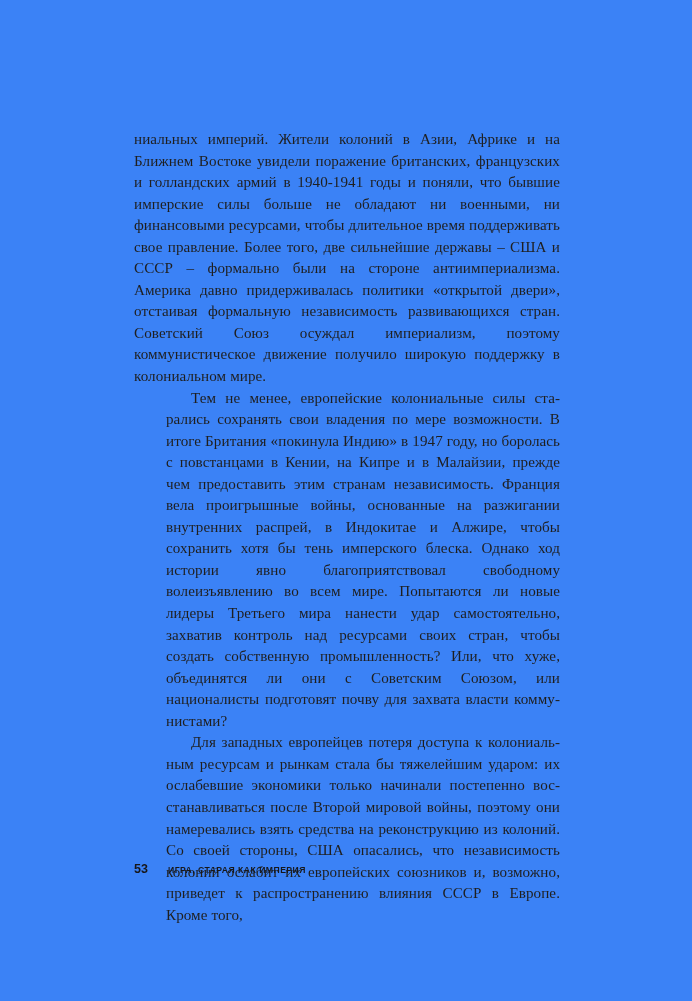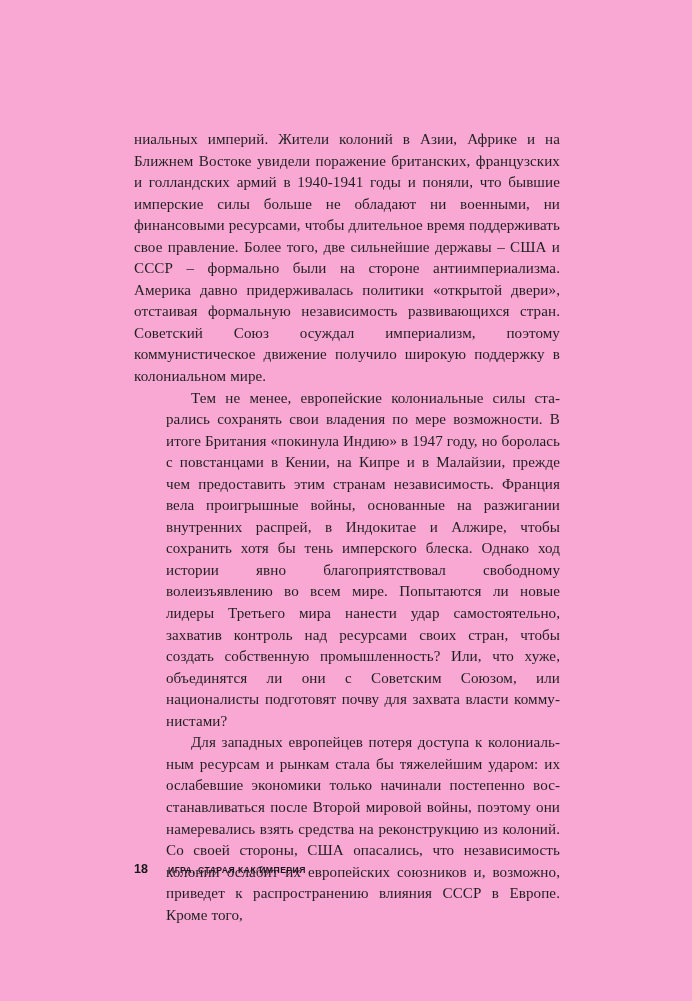--- a/index.html
+++ b/index.html
@@ -14,21 +14,21 @@
     overflow: hidden;
     font-family: "Liberation Serif", "DejaVu Serif", serif;
     color: #1d1d1d;
     -webkit-font-smoothing: antialiased;
   }
 
   .page {
     position: relative;
     width: 692px;
     height: 1001px;
-    background: #f9a8d4;
+    background: #3b82f6;
     box-sizing: border-box;
   }
 
   
   .text-column {
     position: absolute;
     left: 134px;
     top: 129px;
     width: 426px;
   }
@@ -91,17 +91,17 @@
 
 <div class="page">
 
   <div class="text-column">
     <p class="para continuation">ниальных империй. Жители колоний в Азии, Африке и на Ближнем Востоке увидели поражение британских, француз­ских и голландских армий в 1940-1941 годы и поняли, что бывшие имперские силы больше не обладают ни военными, ни финансовыми ресурсами, чтобы длительное время поддер­живать свое правление. Более того, две сильнейшие державы – США и СССР – формально были на стороне антиимпериа­лизма. Америка давно придерживалась политики «открытой двери», отстаивая формальную независимость развивающих­ся стран. Советский Союз осуждал империализм, поэтому коммунистическое движение получило широкую поддержку в колониальном мире.</p>
     <p class="para indented">Тем не менее, европейские колониальные силы ста­рались сохранять свои владения по мере возможности. В итоге Британия «покинула Индию» в 1947 году, но боролась с повстанцами в Кении, на Кипре и в Малайзии, прежде чем предоставить этим странам независимость. Франция вела проигрышные войны, основанные на разжигании внутрен­них распрей, в Индокитае и Алжире, чтобы сохранить хотя бы тень имперского блеска. Однако ход истории явно благо­приятствовал свободному волеизъявлению во всем мире. Попытаются ли новые лидеры Третьего мира нанести удар самостоятельно, захватив контроль над ресурсами своих стран, чтобы создать собственную промышленность? Или, что хуже, объединятся ли они с Советским Союзом, или националисты подготовят почву для захвата власти комму­нистами?</p>
     <p class="para indented">Для западных европейцев потеря доступа к колониаль­ным ресурсам и рынкам стала бы тяжелейшим ударом: их ослабевшие экономики только начинали постепенно вос­станавливаться после Второй мировой войны, поэтому они намеревались взять средства на реконструкцию из колоний. Со своей стороны, США опасались, что независимость коло­ний ослабит их европейских союзников и, возможно, приве­дет к распространению влияния СССР в Европе. Кроме того,</p>
   </div>
 
   <div class="page-footer">
-    <span class="folio">18</span>
+    <span class="folio">53</span>
     <span class="running-head">ИГРА, СТАРАЯ КАК ИМПЕРИЯ</span>
   </div>
 
 </div>
 
 </body></html>

